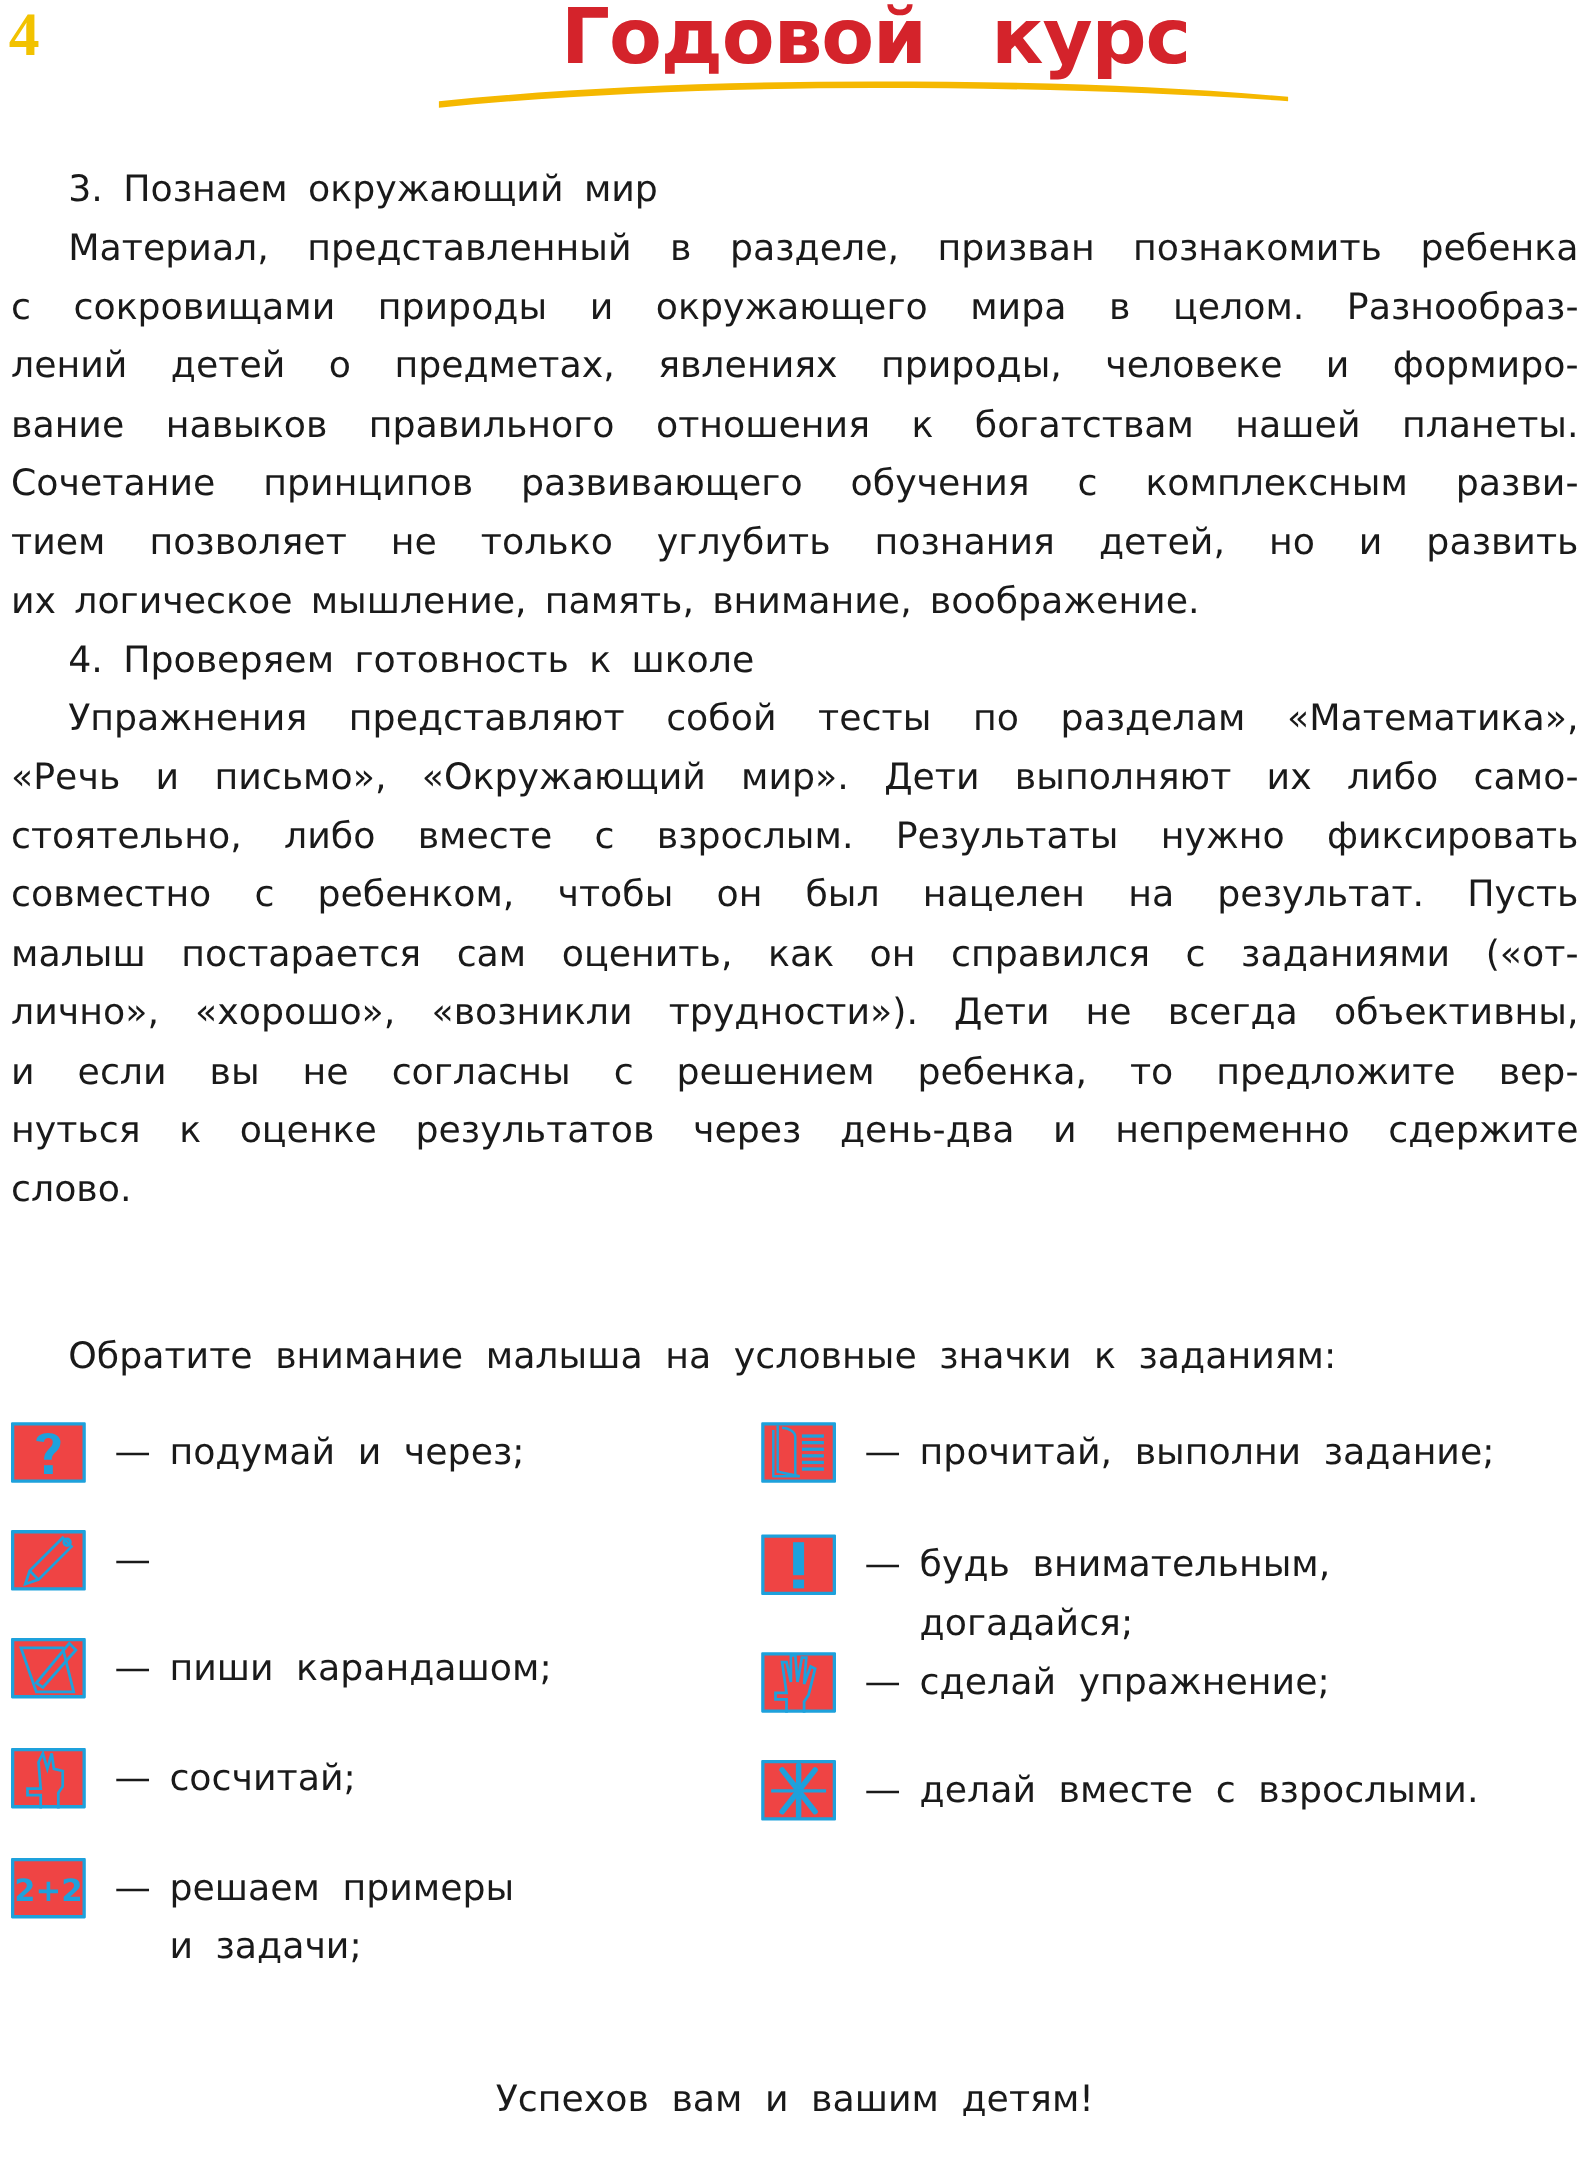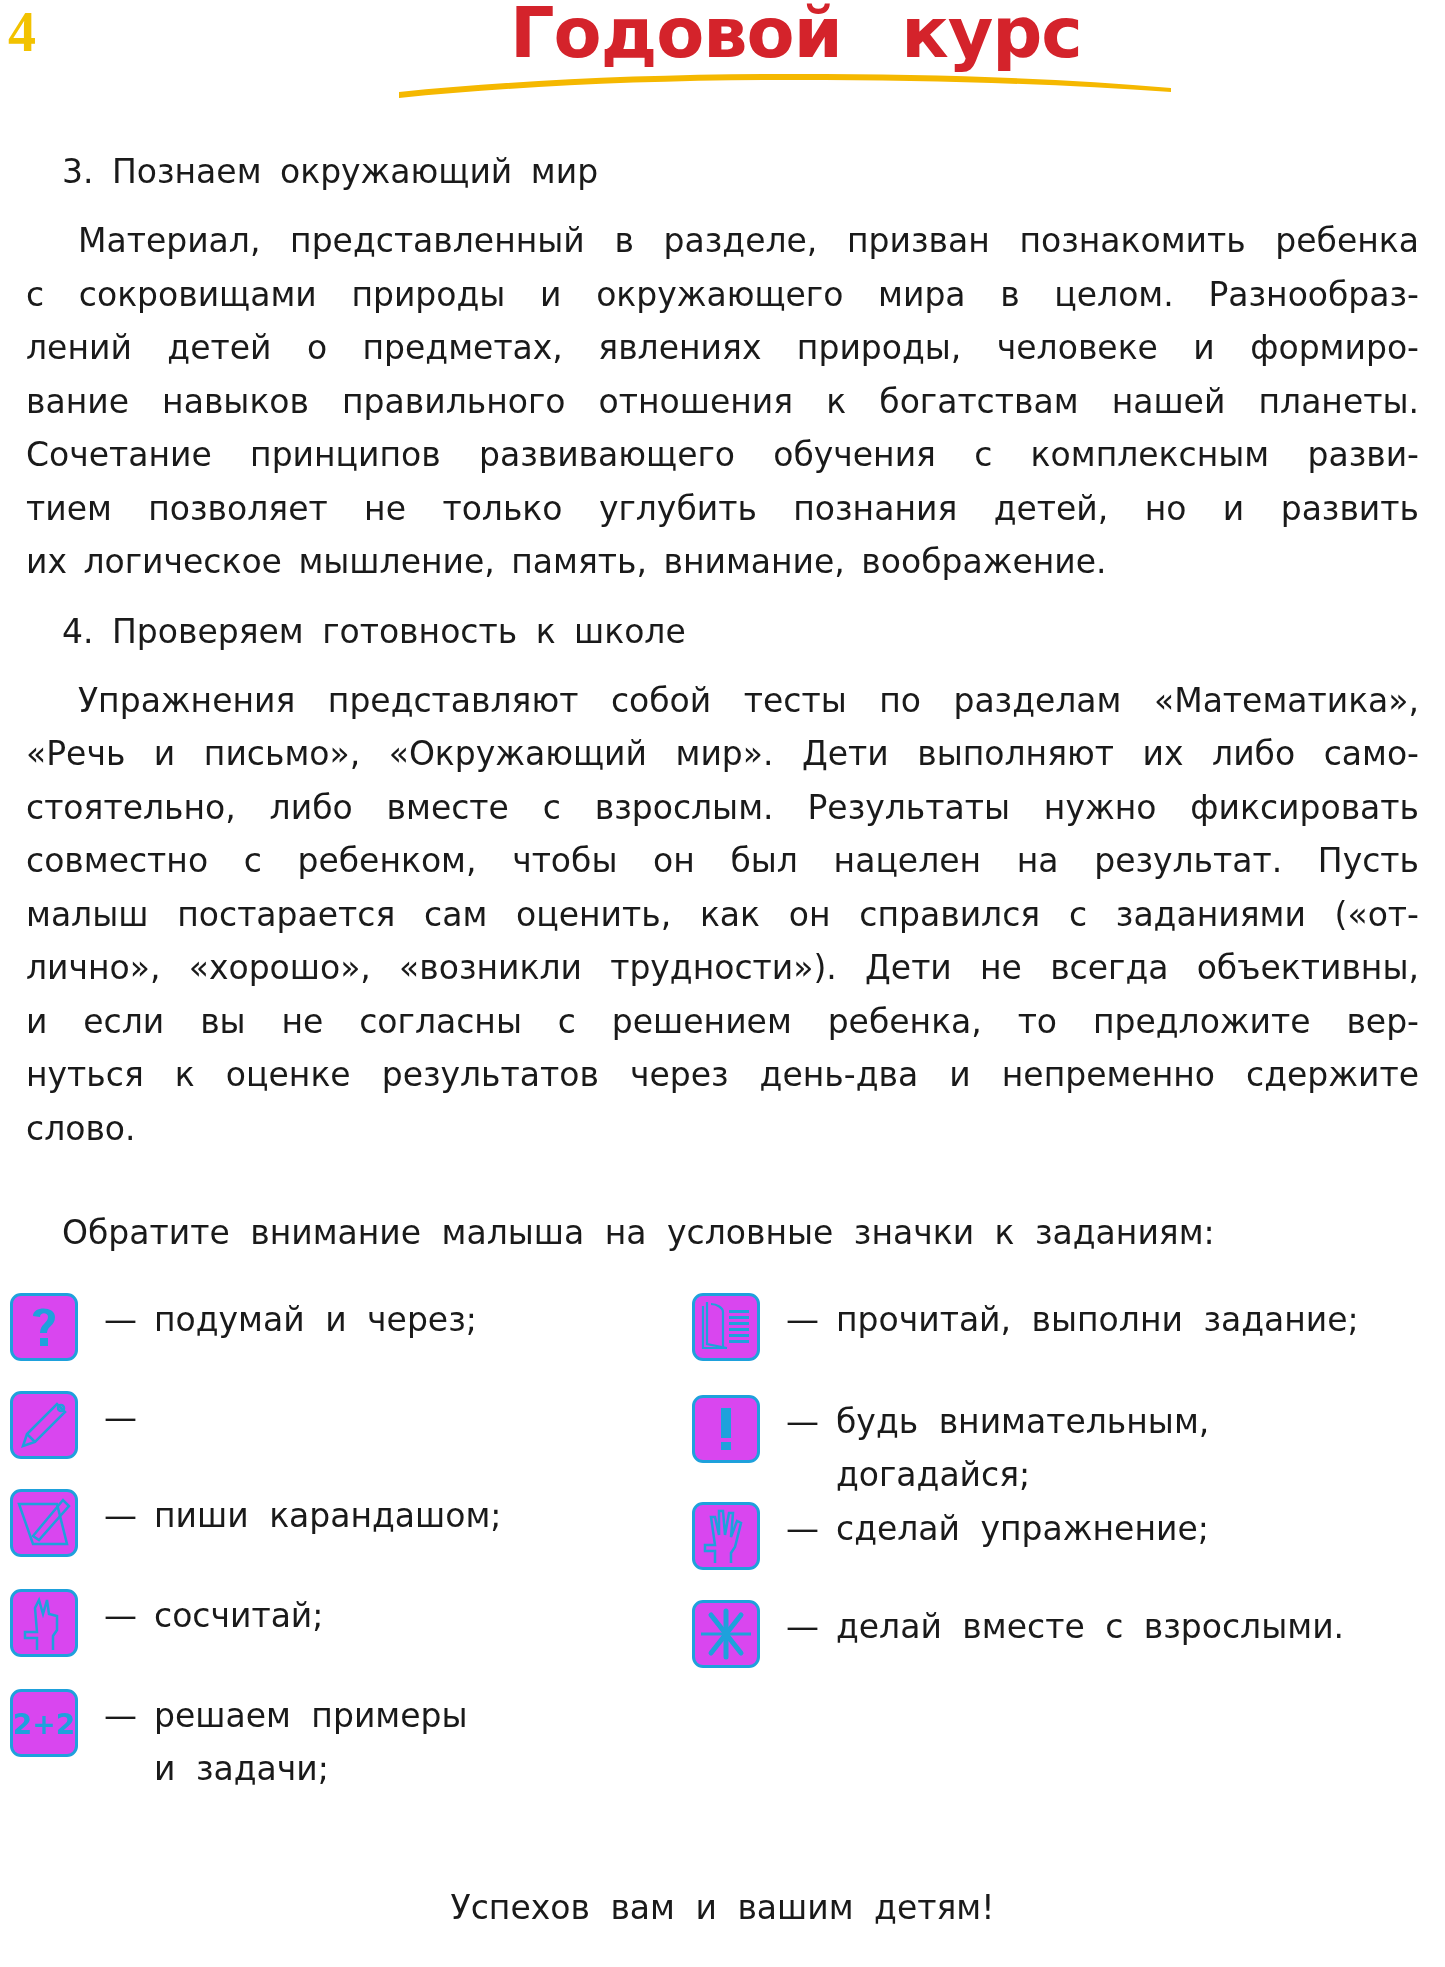--- a/index.html
+++ b/index.html
@@ -23,36 +23,36 @@
   .header-swoosh { position: absolute; left: 395px; top: 66px; width: 780px; height: 34px; }
 
   .content { position: absolute; left: 10px; top: 145px; width: 1425px; }
   .section-heading {
     font-family: "DejaVu Sans", sans-serif; font-weight: normal;
     font-size: 33px; line-height: 53px; padding-left: 52px; margin: 0;
     word-spacing: 8px; color: #1a1a1a;
   }
   .para {
     font-family: "DejaVu Sans", sans-serif; font-size: 33px; line-height: 53.5px;
-    margin: 16px; text-align: justify; text-indent: 52px; word-spacing: 6px;
+    margin: 0; text-align: justify; text-indent: 52px; word-spacing: 6px;
     color: #1a1a1a; hyphens: manual;
   }
   .para .ln { display: block; text-align: justify; text-align-last: justify; }
   .para .ln.first { text-indent: 52px; }
   .para .ln.last { text-align-last: left; }
 
   .intro {
     position: absolute; left: 62px; top: 1213px;
     font-family: "DejaVu Sans", sans-serif; font-size: 33px; word-spacing: 10px; color: #1a1a1a; text-align: right;
   }
 
   .legend-item { position: absolute; display: flex; align-items: flex-start; }
   .legend-icon {
-    width: 68px; height: 68px; box-sizing: border-box;
-    border: 3px solid #1ea1dc; border-radius: 11px; background: #d946ef;
+    width: 68px; height: 55px; box-sizing: border-box;
+    border: 3px solid #1ea1dc; border-radius: 1px; background: #ef4444;
     display: flex; align-items: center; justify-content: center; flex: none;
   }
   .legend-icon svg { width: 58px; height: 58px; }
   .legend-dash {
     font-family: "DejaVu Sans", sans-serif; font-size: 33px; margin-left: 26px;
     width: 50px; line-height: 53px; color: #1a1a1a;
   }
   .legend-text {
     font-family: "DejaVu Sans", sans-serif; font-size: 33px; line-height: 53px;
     margin-left: 0px; word-spacing: 10px; color: #1a1a1a;

